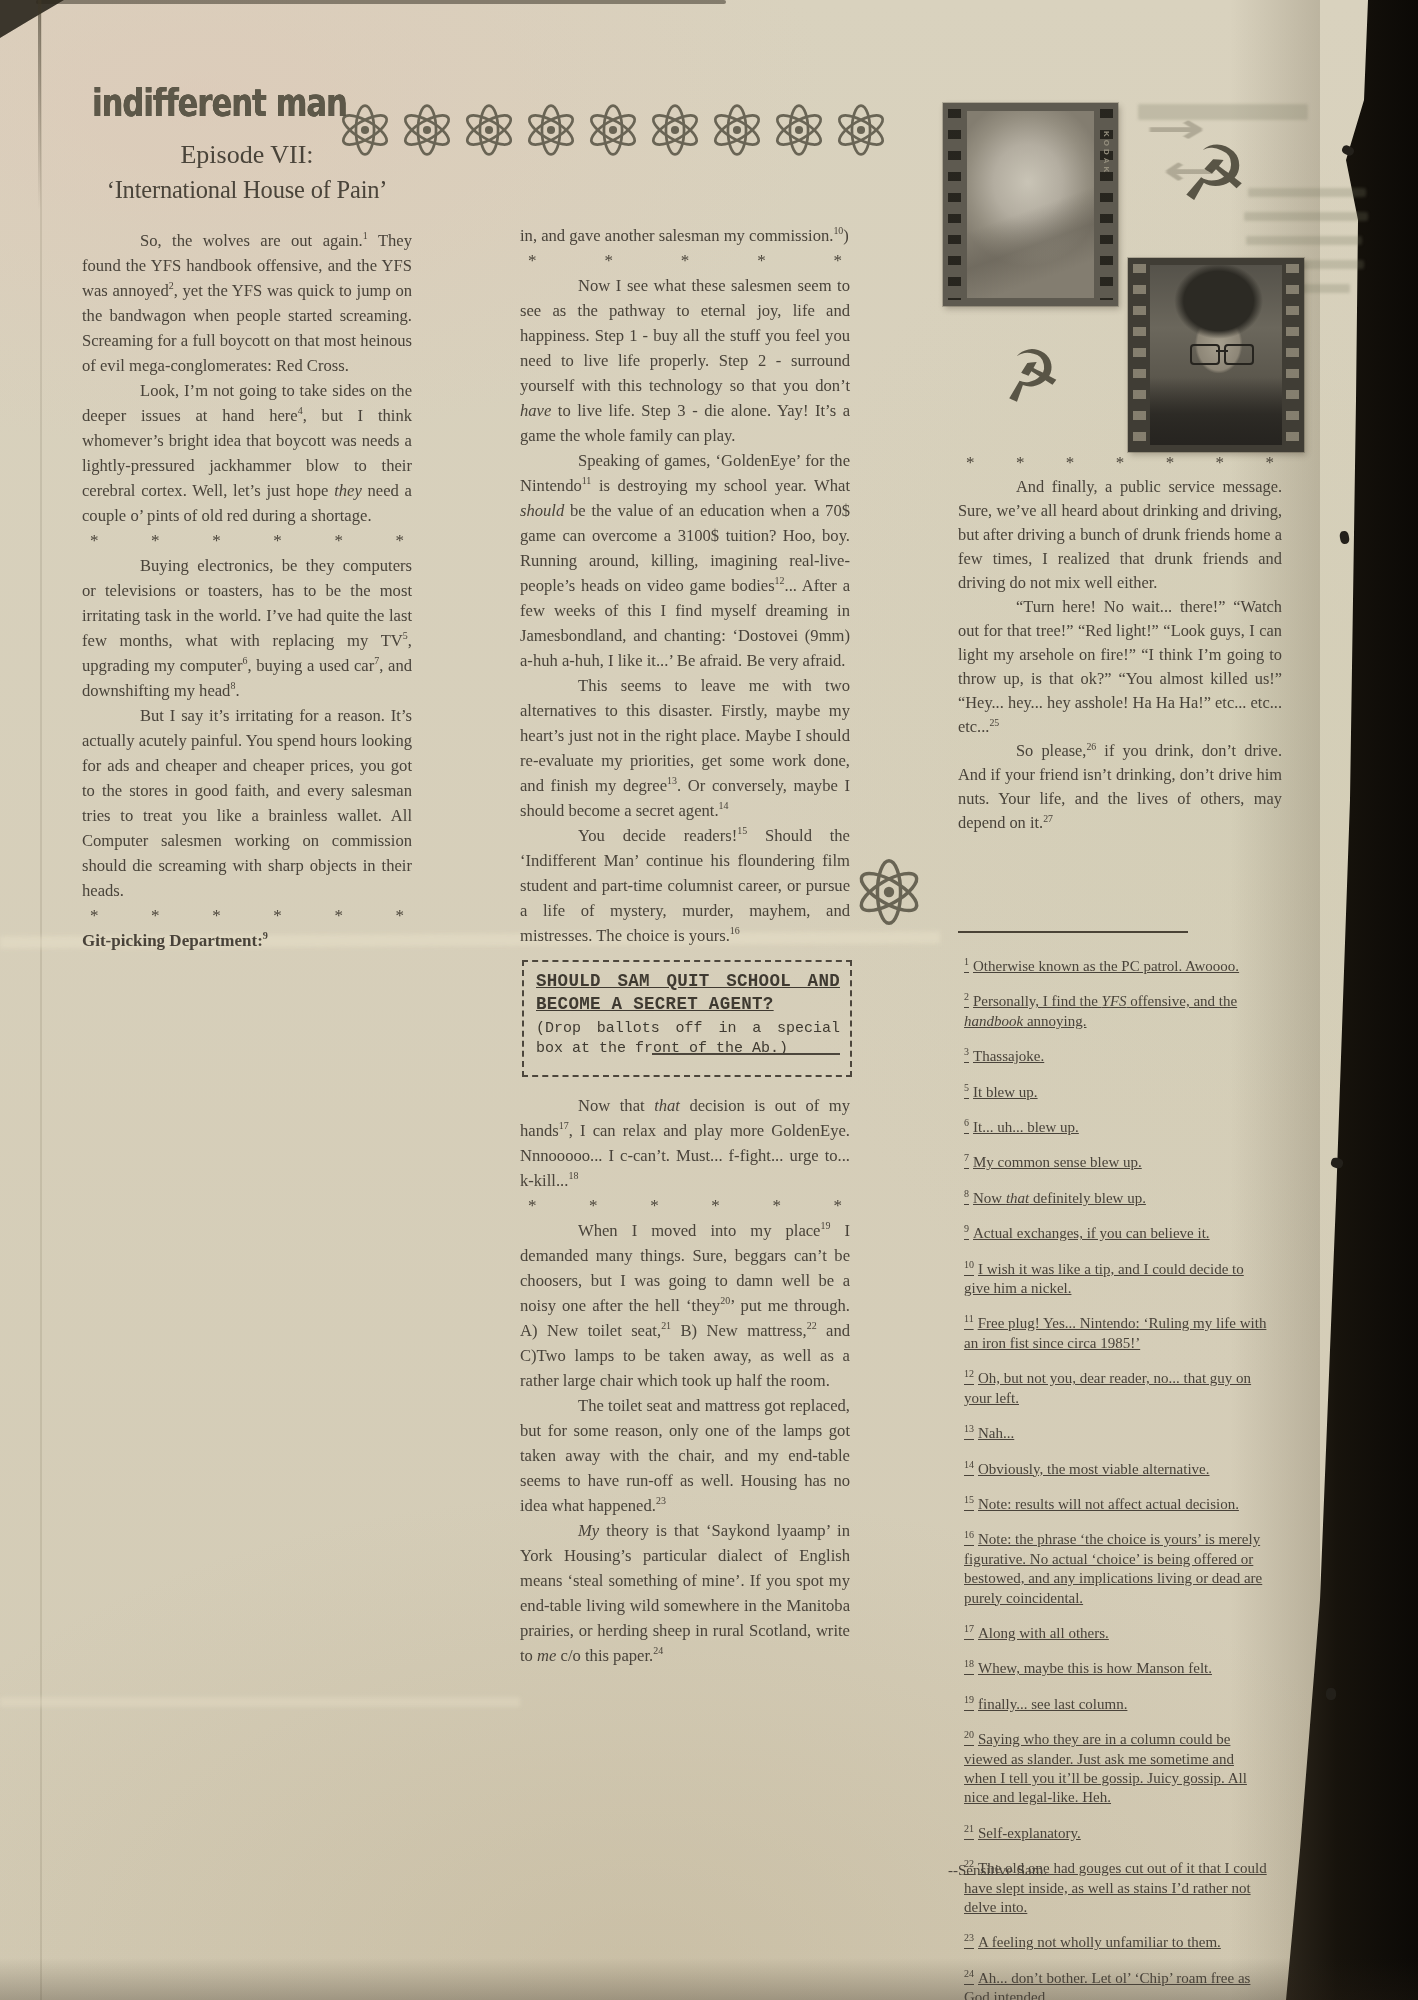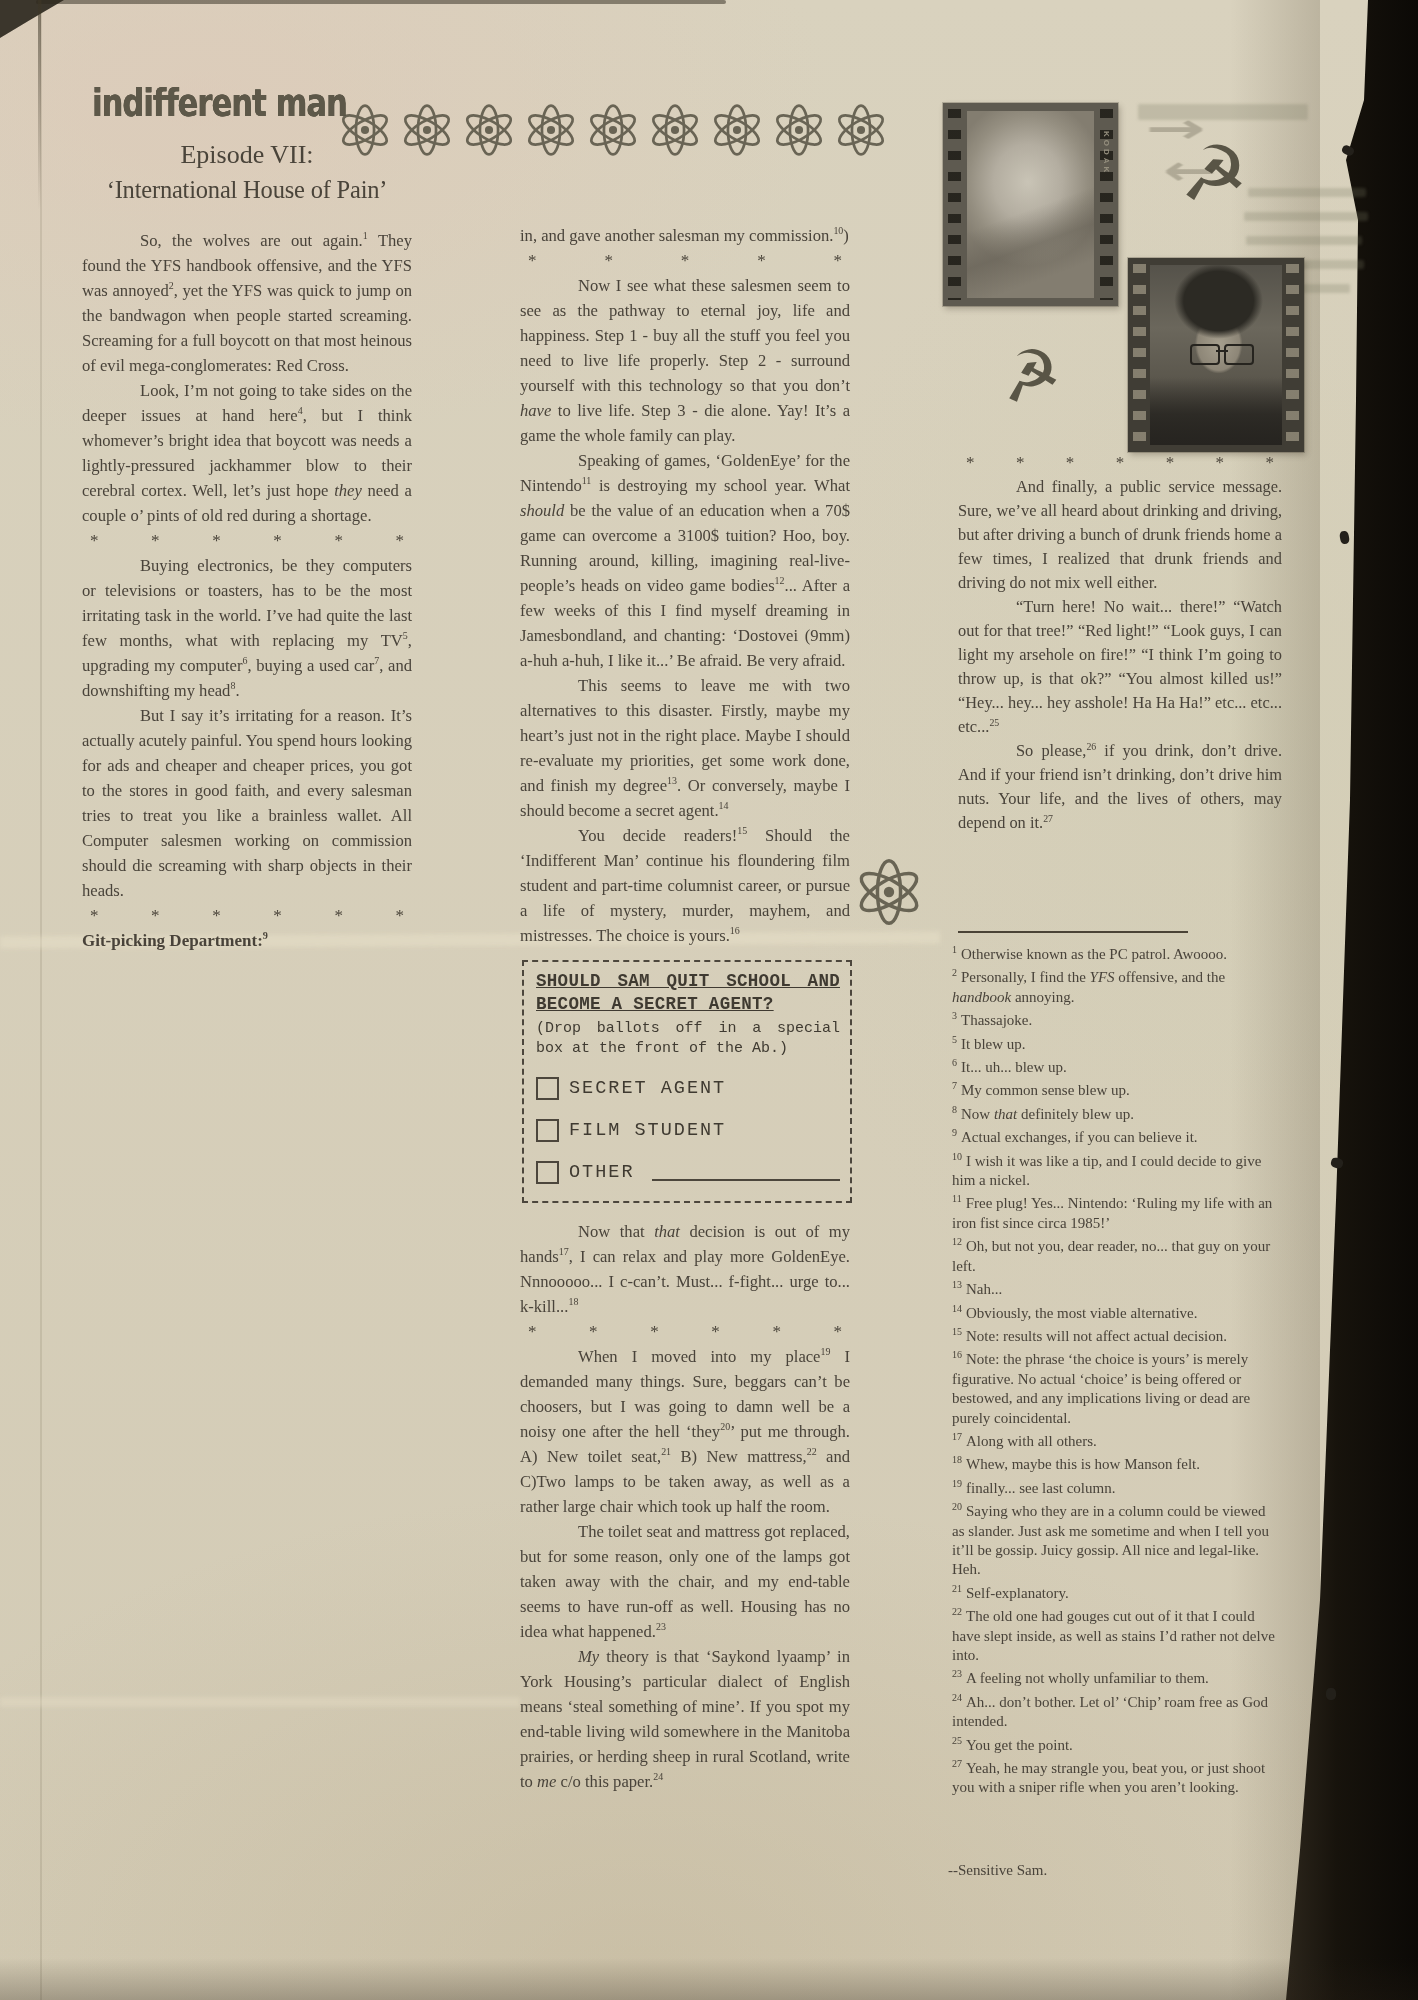--- a/index.html
+++ b/index.html
@@ -39,21 +39,21 @@
     padding:8px 10px 16px 12px;font-family:"Liberation Mono",monospace;color:#3f3a31;}
   .ballot-q{font-weight:bold;font-size:17.5px;line-height:1.3;letter-spacing:.3px;text-decoration:underline;}
   .ballot-note{font-size:15px;line-height:1.35;margin-top:3px;}
   .opt{display:flex;align-items:center;margin-top:17px;}
   .cb{width:19px;height:19px;border:2px solid #4c463c;flex:0 0 auto;background:transparent;}
   .opt-label{margin-left:10px;font-size:18.5px;letter-spacing:2px;}
   #other-line{position:absolute;left:128px;right:10px;bottom:20px;height:2px;background:#4c463c;}
   
   #fnsep{left:958px;top:931px;width:230px;height:2px;background:#4a4336;}
   #footnotes{left:948px;top:941px;width:336px;font-size:15px;line-height:19.4px;text-align:left;}
-  .fn{margin:4px;}
+  .fn{margin:16px;text-decoration:underline;}
   .fn sup{margin-right:4px;font-size:10px;}
   #signoff{text-align:left;margin-top:10px;font-size:15px;}
   
   .photo{position:absolute;box-shadow:0 0 0 1px rgba(60,55,45,.25), 2px 3px 6px rgba(60,50,35,.3);}
   #photo1{left:943px;top:103px;width:175px;height:203px;background:#5e5a50;}
   #photo2{left:1128px;top:258px;width:176px;height:194px;background:#403d35;}
   .holes{position:absolute;top:6px;bottom:6px;width:13px;}
   .holes.l{left:5px;}  .holes.r{right:5px;}
   #photo1 .holes{background:repeating-linear-gradient(180deg, rgba(30,28,22,.85) 0 9px, rgba(0,0,0,0) 9px 21px);}
   #photo2 .holes{background:repeating-linear-gradient(180deg, rgba(150,143,125,.8) 0 9px, rgba(0,0,0,0) 9px 21px);}
@@ -252,35 +252,20 @@
     <p class="noindent">in, and gave another salesman my commission.<sup>10</sup>)</p>
     <div class="ast">* * * * *</div>
     <p>Now I see what these salesmen seem to see as the pathway to eternal joy, life and happiness. Step 1 - buy all the stuff you feel you need to live life properly. Step 2 - surround yourself with this technology so that you don’t <em>have</em> to live life. Step 3 - die alone. Yay! It’s a game the whole family can play.</p>
     <p>Speaking of games, ‘GoldenEye’ for the Nintendo<sup>11</sup> is destroying my school year. What <em>should</em> be the value of an education when a 70$ game can overcome a 3100$ tuition? Hoo, boy. Running around, killing, imagining real-live-people’s heads on video game bodies<sup>12</sup>... After a few weeks of this I find myself dreaming in Jamesbondland, and chanting: ‘Dostovei (9mm) a-huh a-huh, I like it...’ Be afraid. Be very afraid.</p>
     <p>This seems to leave me with two alternatives to this disaster. Firstly, maybe my heart’s just not in the right place. Maybe I should re-evaluate my priorities, get some work done, and finish my degree<sup>13</sup>. Or conversely, maybe I should become a secret agent.<sup>14</sup></p>
     <p>You decide readers!<sup>15</sup> Should the ‘Indifferent Man’ continue his floundering film student and part-time columnist career, or pursue a life of mystery, murder, mayhem, and mistresses. The choice is yours.<sup>16</sup></p>
 
     <div id="ballot">
       <div class="ballot-q">SHOULD SAM QUIT SCHOOL AND BECOME A SECRET AGENT?</div>
       <div class="ballot-note">(Drop ballots off in a special box at the front of the Ab.)</div>
-      <div>
-
-      <div class="opt">
-            <span class="cb"></span>
-            <span class="opt-label">SECRET AGENT</span>
-          </div>
-          <div class="opt">
-            <span class="cb"></span>
-            <span class="opt-label">FILM STUDENT</span>
-          </div>
-          <div class="opt">
-            <span class="cb"></span>
-            <span class="opt-label">OTHER</span>
-          </div>
-        </div>
       <span id="other-line"></span>
     </div>
 
     <p>Now that <em>that</em> decision is out of my hands<sup>17</sup>, I can relax and play more GoldenEye. Nnnooooo... I c-can’t. Must... f-fight... urge to... k-kill...<sup>18</sup></p>
     <div class="ast">* * * * * *</div>
     <p>When I moved into my place<sup>19</sup> I demanded many things. Sure, beggars can’t be choosers, but I was going to damn well be a noisy one after the hell ‘they<sup>20</sup>’ put me through. A) New toilet seat,<sup>21</sup> B) New mattress,<sup>22</sup> and C)Two lamps to be taken away, as well as a rather large chair which took up half the room.</p>
     <p>The toilet seat and mattress got replaced, but for some reason, only one of the lamps got taken away with the chair, and my end-table seems to have run-off as well. Housing has no idea what happened.<sup>23</sup></p>
     <p><em>My</em> theory is that ‘Saykond lyaamp’ in York Housing’s particular dialect of English means ‘steal something of mine’. If you spot my end-table living wild somewhere in the Manitoba prairies, or herding sheep in rural Scotland, write to <em>me</em> c/o this paper.<sup>24</sup></p>
   </div>
 

